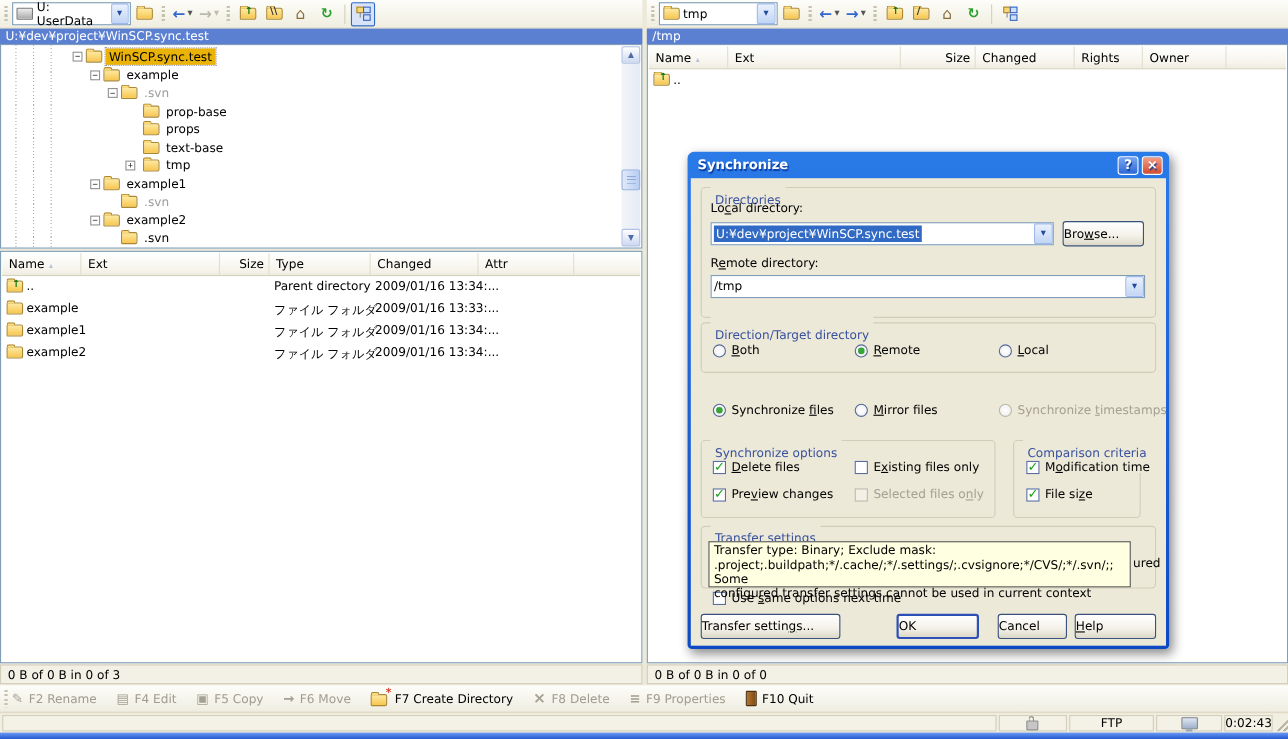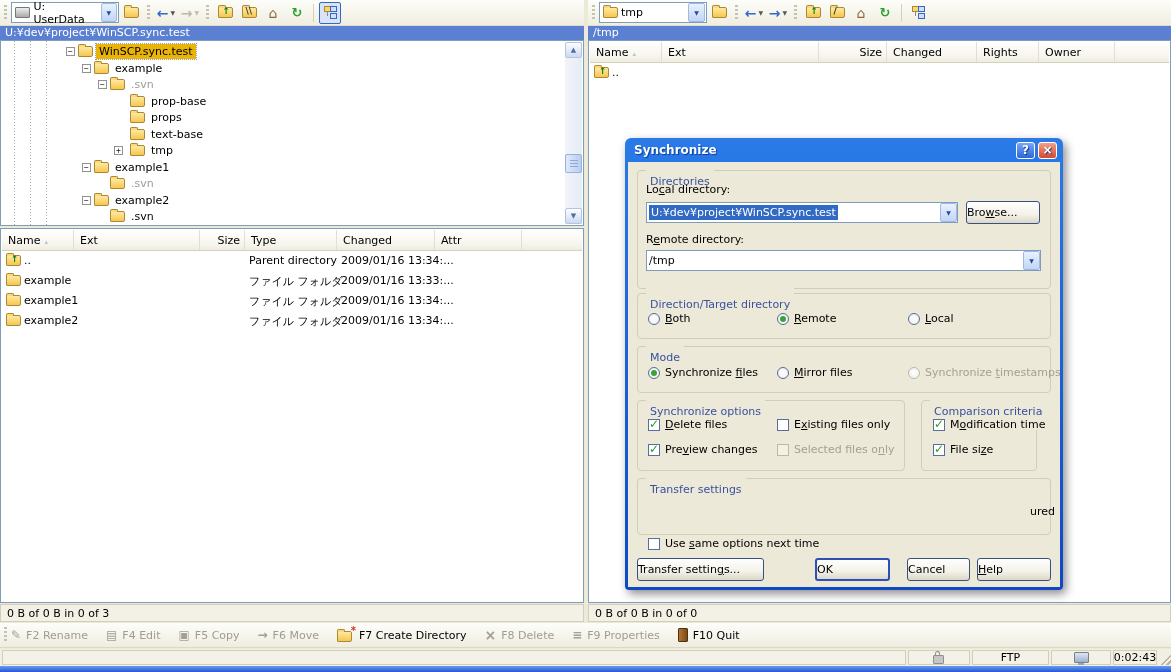--- a/index.html
+++ b/index.html
@@ -474,23 +474,20 @@
         </label>
       <label class="radio" style="left:149px;top:150px">
           <span class="rc on"></span>
           <span><span></span><u>R</u><span>emote</span></span>
         </label>
       <label class="radio" style="left:280px;top:150px">
           <span class="rc"></span>
           <span><span></span><u>L</u><span>ocal</span></span>
         </label>
 
-      <div class="group" style="left:9px;top:184px;width:414px;height:47px">
-        <span class="glabel">Mode</span>
-      </div>
       <label class="radio" style="left:20px;top:204px">
           <span class="rc on"></span>
           <span><span>Synchronize </span><u>f</u><span>iles</span></span>
         </label>
       <label class="radio" style="left:149px;top:204px">
           <span class="rc"></span>
           <span><span></span><u>M</u><span>irror files</span></span>
         </label>
       <label class="radio dis" style="left:280px;top:204px">
           <span class="rc"></span>
@@ -526,20 +523,25 @@
         </label>
       <label class="check" style="left:305px;top:281px">
           <span class="cb on"></span>
           <span><span>File si</span><u>z</u><span>e</span></span>
         </label>
 
       <div class="group" style="left:9px;top:316px;width:414px;height:57px">
         <span class="glabel">Transfer settings</span>
       </div>
       <span class="frag">ured</span>
+      <div class="tooltip">
+        <div>Transfer type: Binary; Exclude mask:</div>
+        <div>.project;.buildpath;*/.cache/;*/.settings/;.cvsignore;*/CVS/;*/.svn/;; Some</div>
+        <div>configured transfer settings cannot be used in current context</div>
+      </div>
       <label class="check" style="left:20px;top:375px">
           <span class="cb"></span>
           <span><span>Use </span><u>s</u><span>ame options next time</span></span>
         </label>
 
       <span class="btn" style="left:9px;top:396px;width:127px">
           <span><span>Transfer settin</span><u>g</u><span>s...</span></span>
         </span>
       <span class="btn default" style="left:187px;top:396px;width:75px">OK</span>
       <span class="btn" style="left:279px;top:396px;width:63px">Cancel</span>

